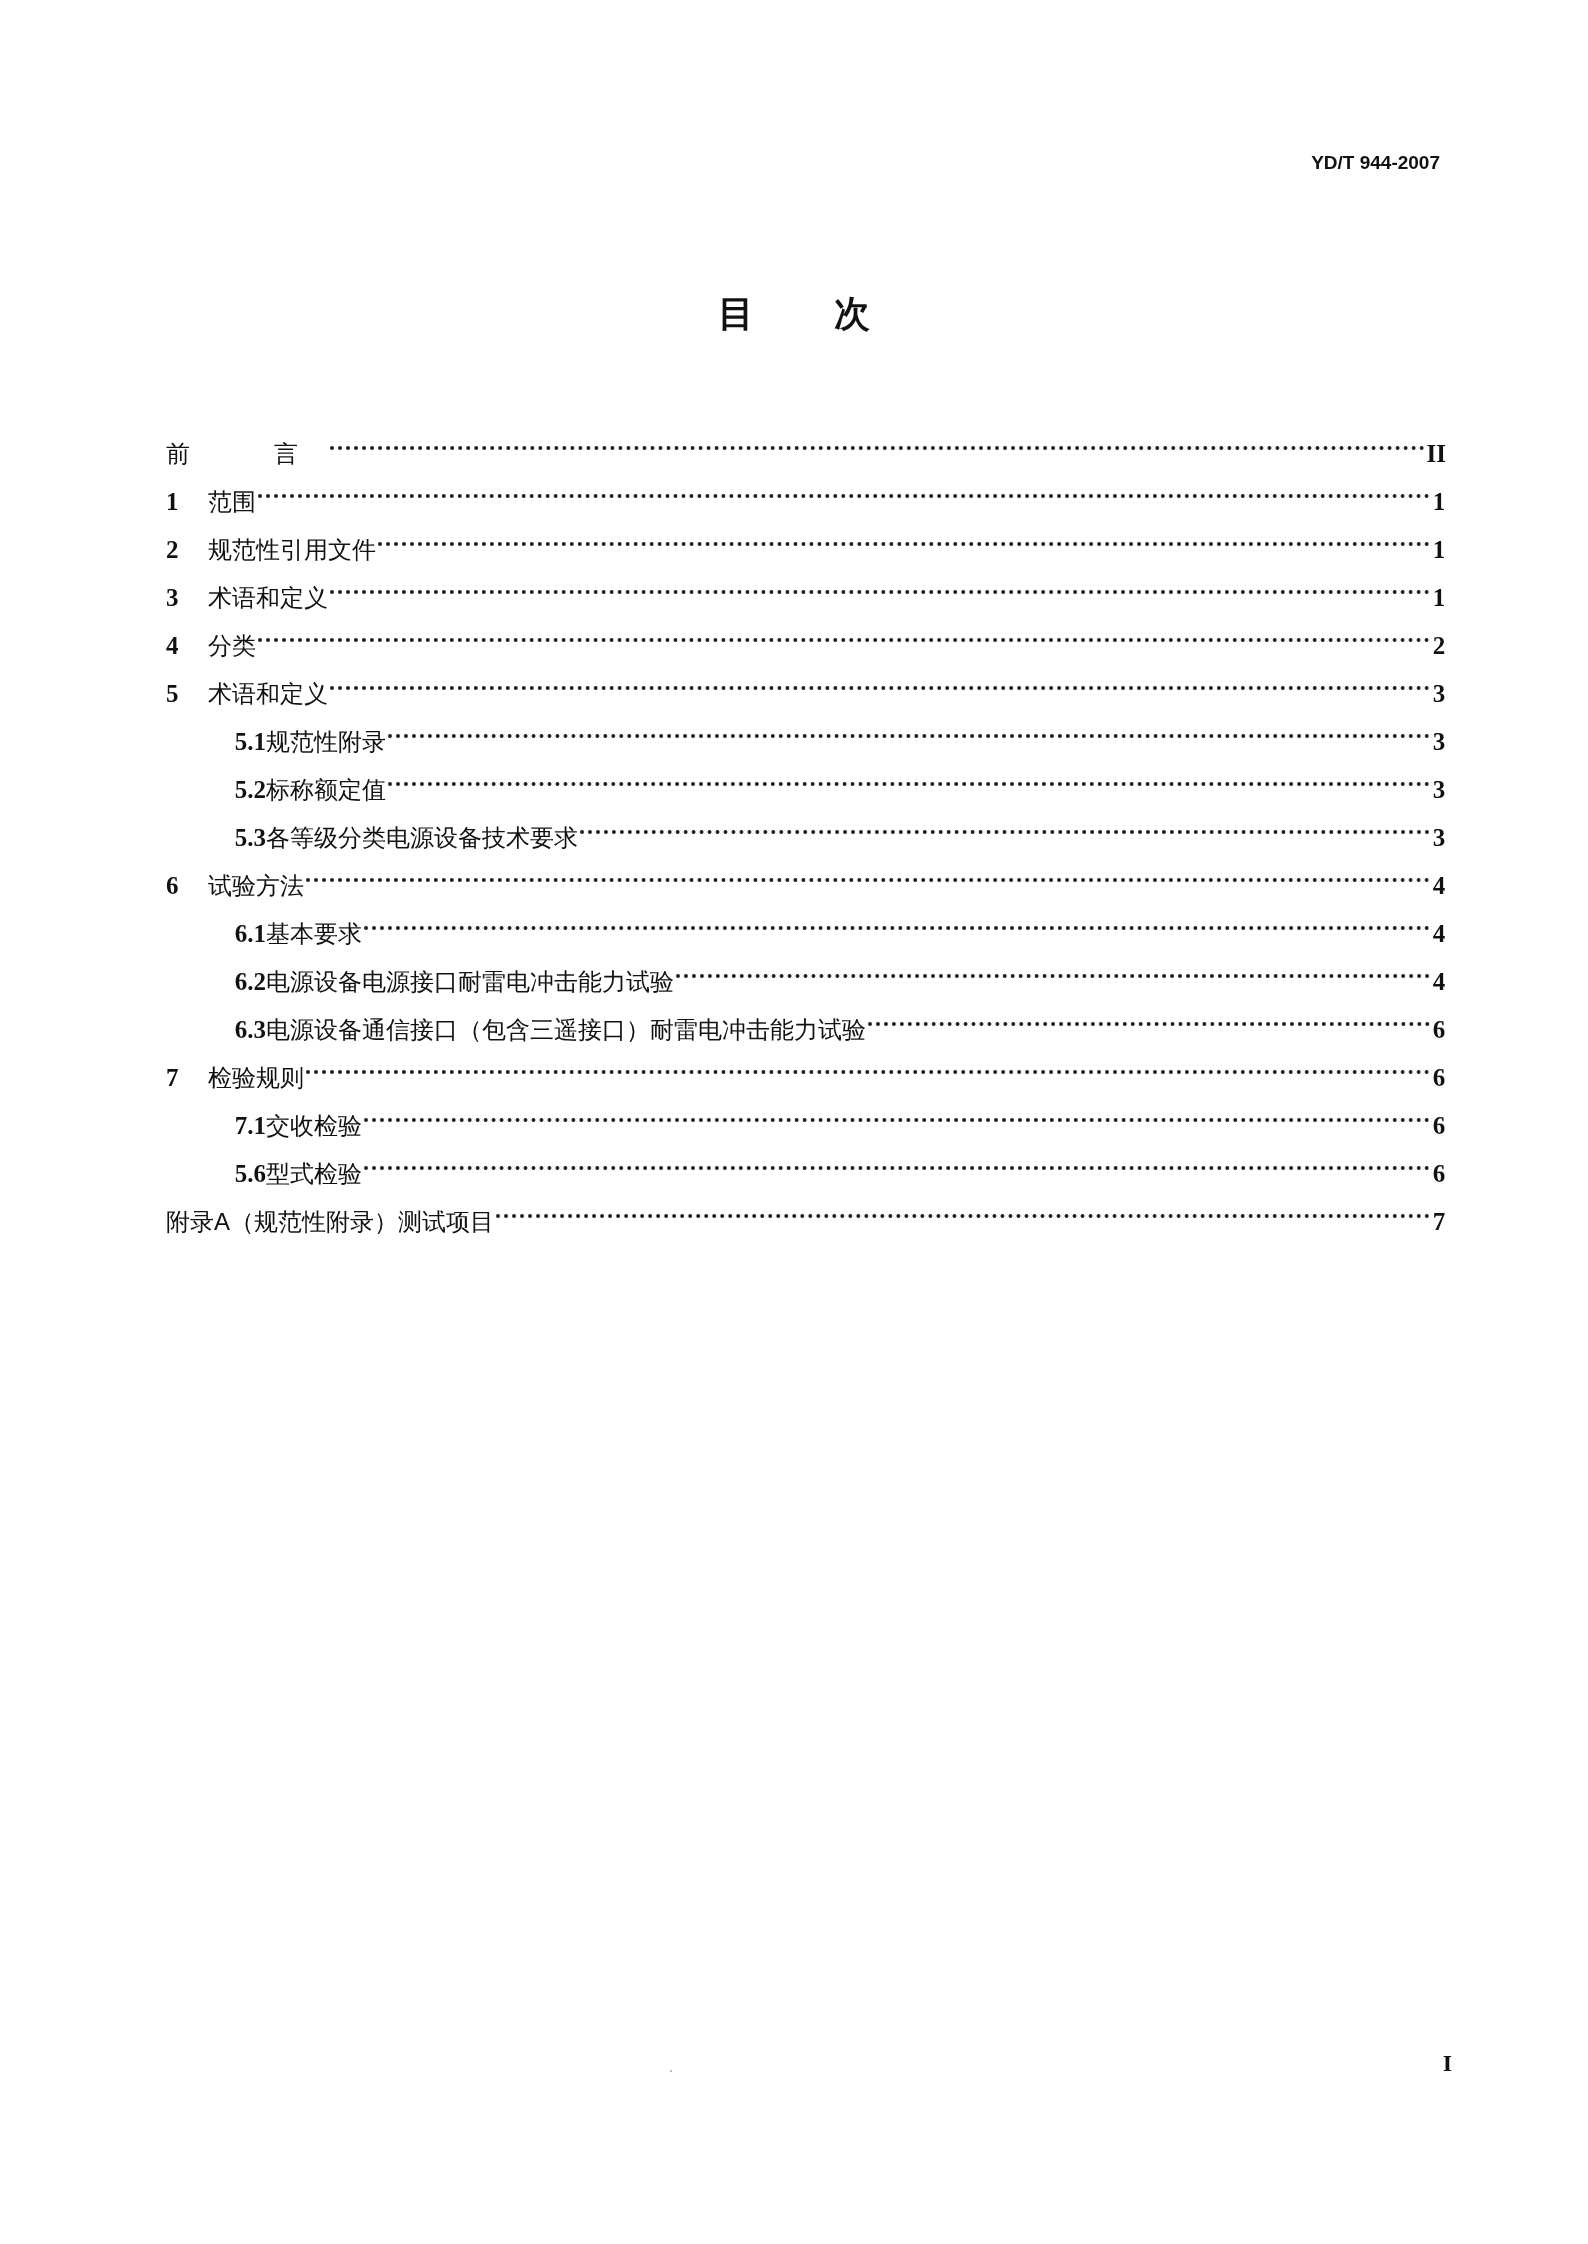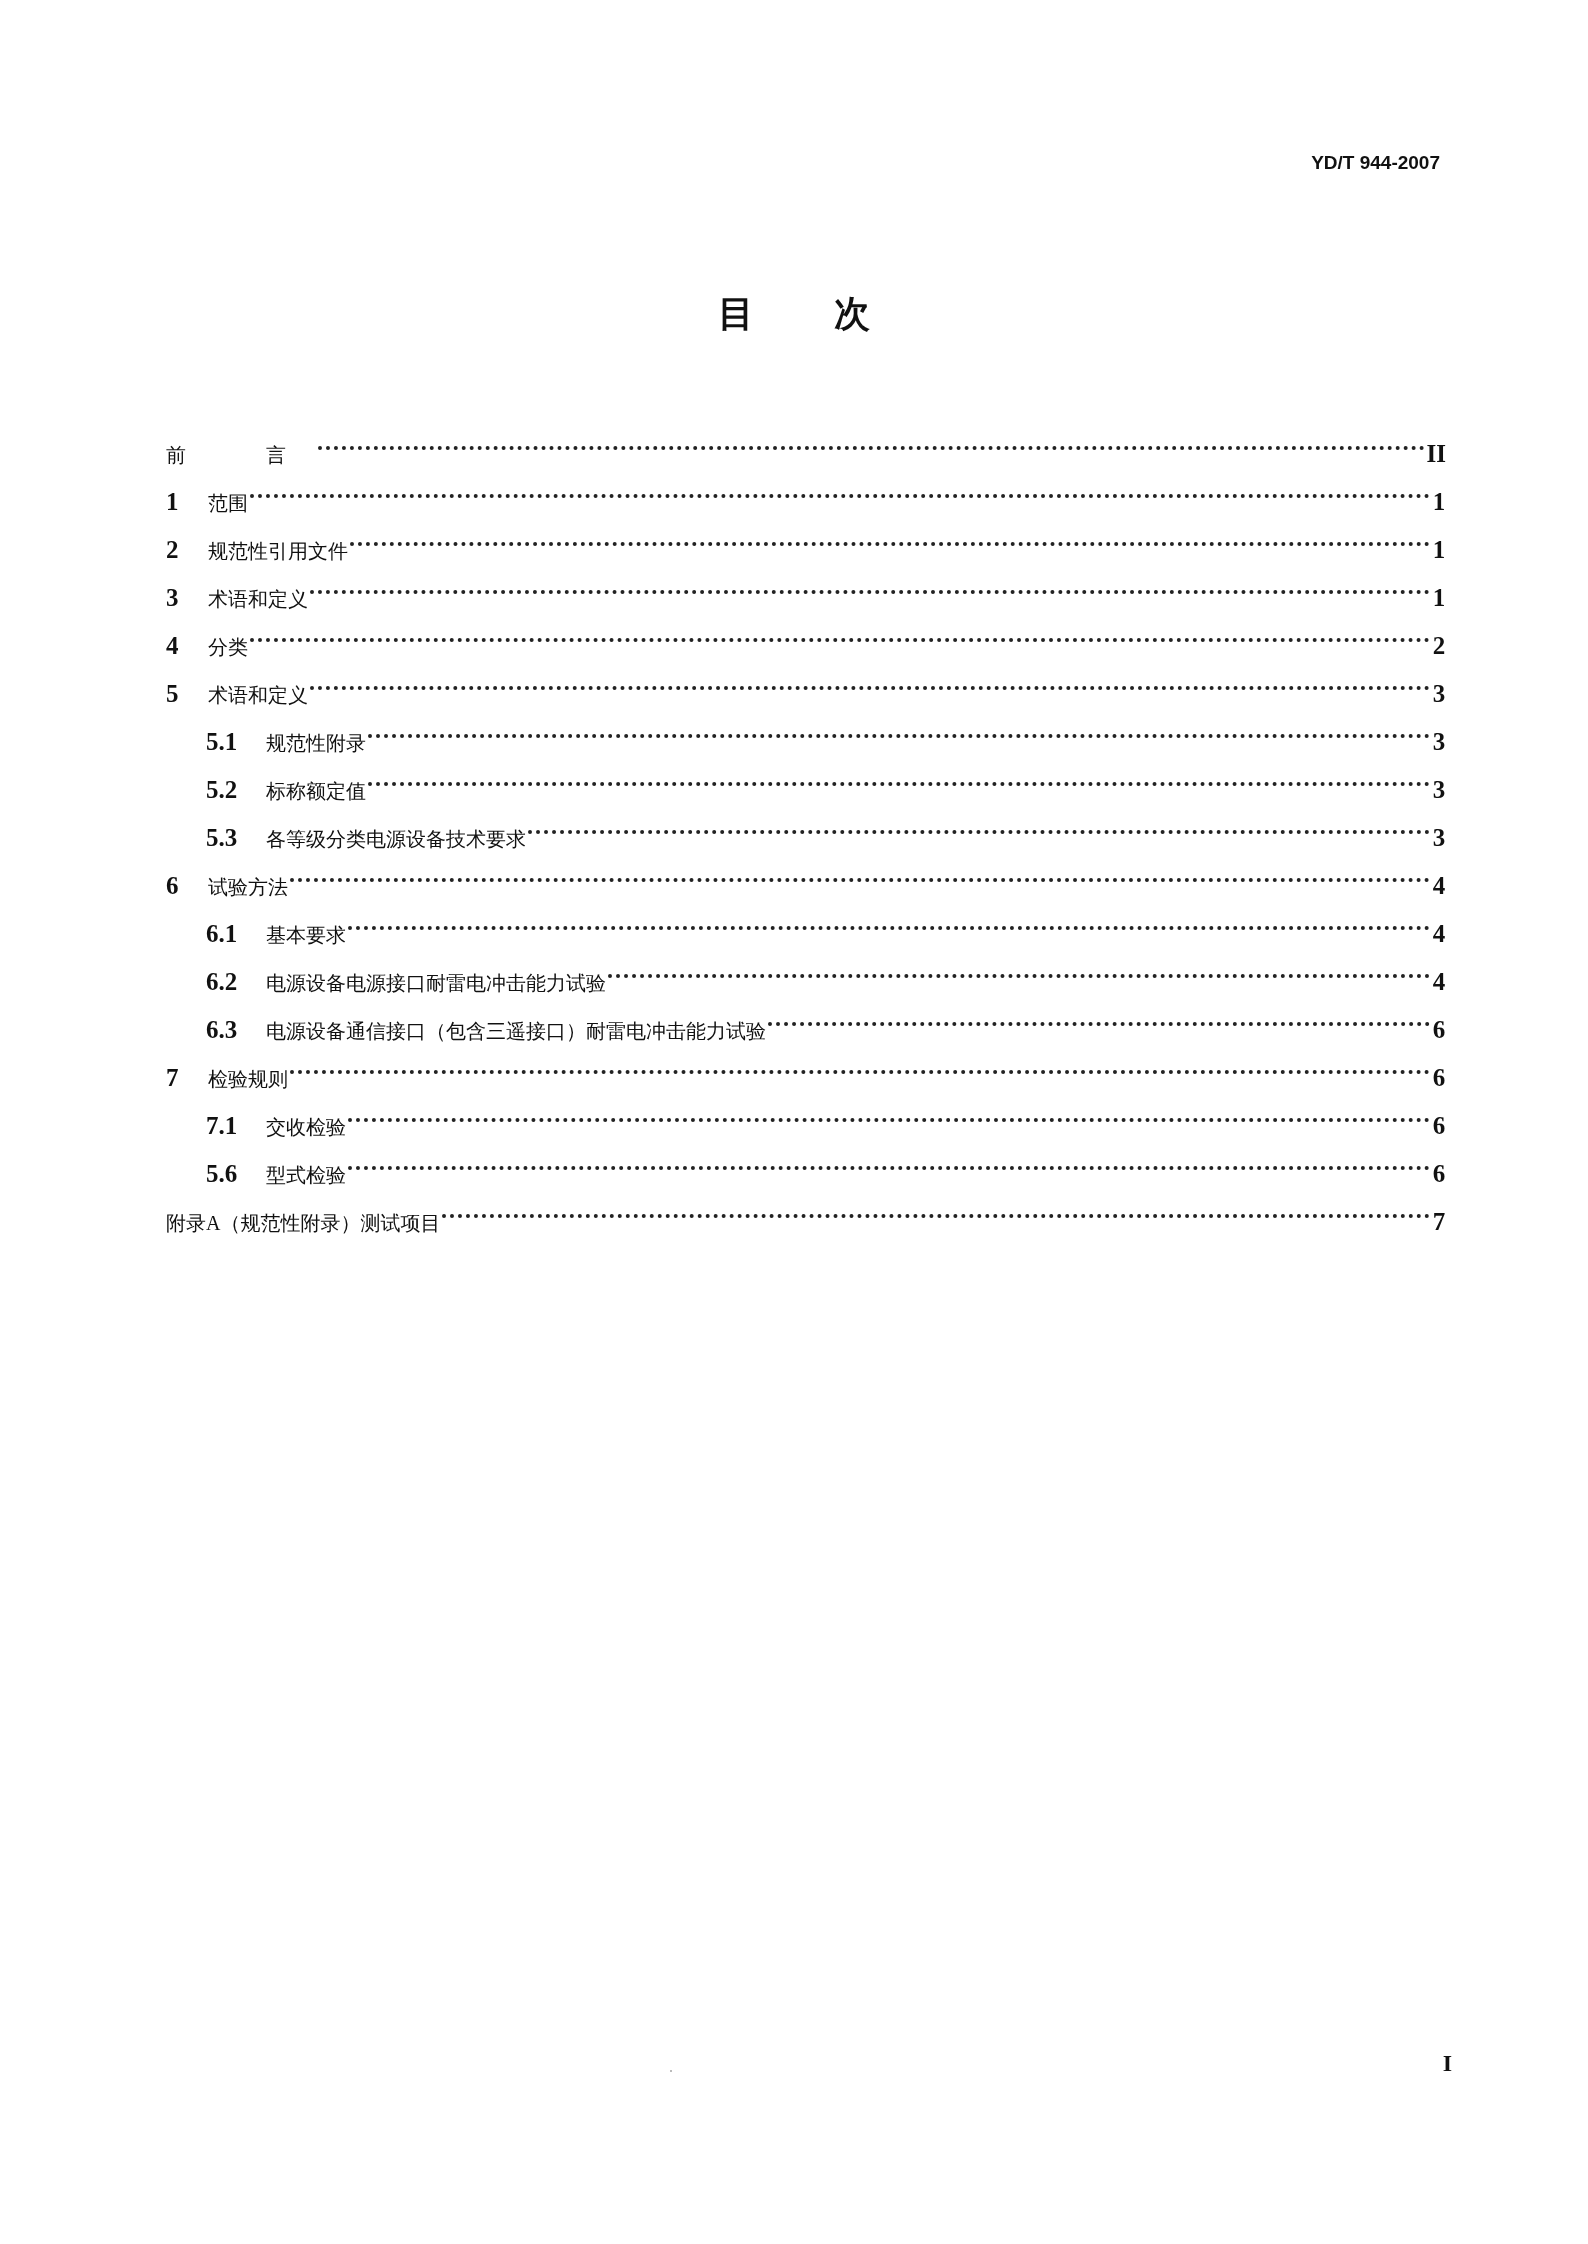--- a/index.html
+++ b/index.html
@@ -51,24 +51,24 @@
       white-space: nowrap;
     }
     .toc-row.level2 { padding-left: 40px; }
     .toc-num {
       display: inline-block;
       font-family: "Liberation Serif", "DejaVu Serif", serif;
       font-weight: bold;
       font-size: 25px;
     }
     .level1 .toc-num { width: 42px; }
-    .level2 .toc-num { width: 60px; }
+    .level2 .toc-num { width: 60px; text-align: right; }
     .toc-label {
-      font-family: Liberation Serif, serif;
-      font-size: 20px;
+      font-family: Liberation Sans, sans-serif;
+      font-size: 24px;
     }
     .toc-label.spaced { letter-spacing: 30px; }
     .toc-leader {
       flex: 1;
       margin: 0 2px;
       border-bottom: 4px dotted #222;
       position: relative;
       top: -12px;
       height: 0;
     }

